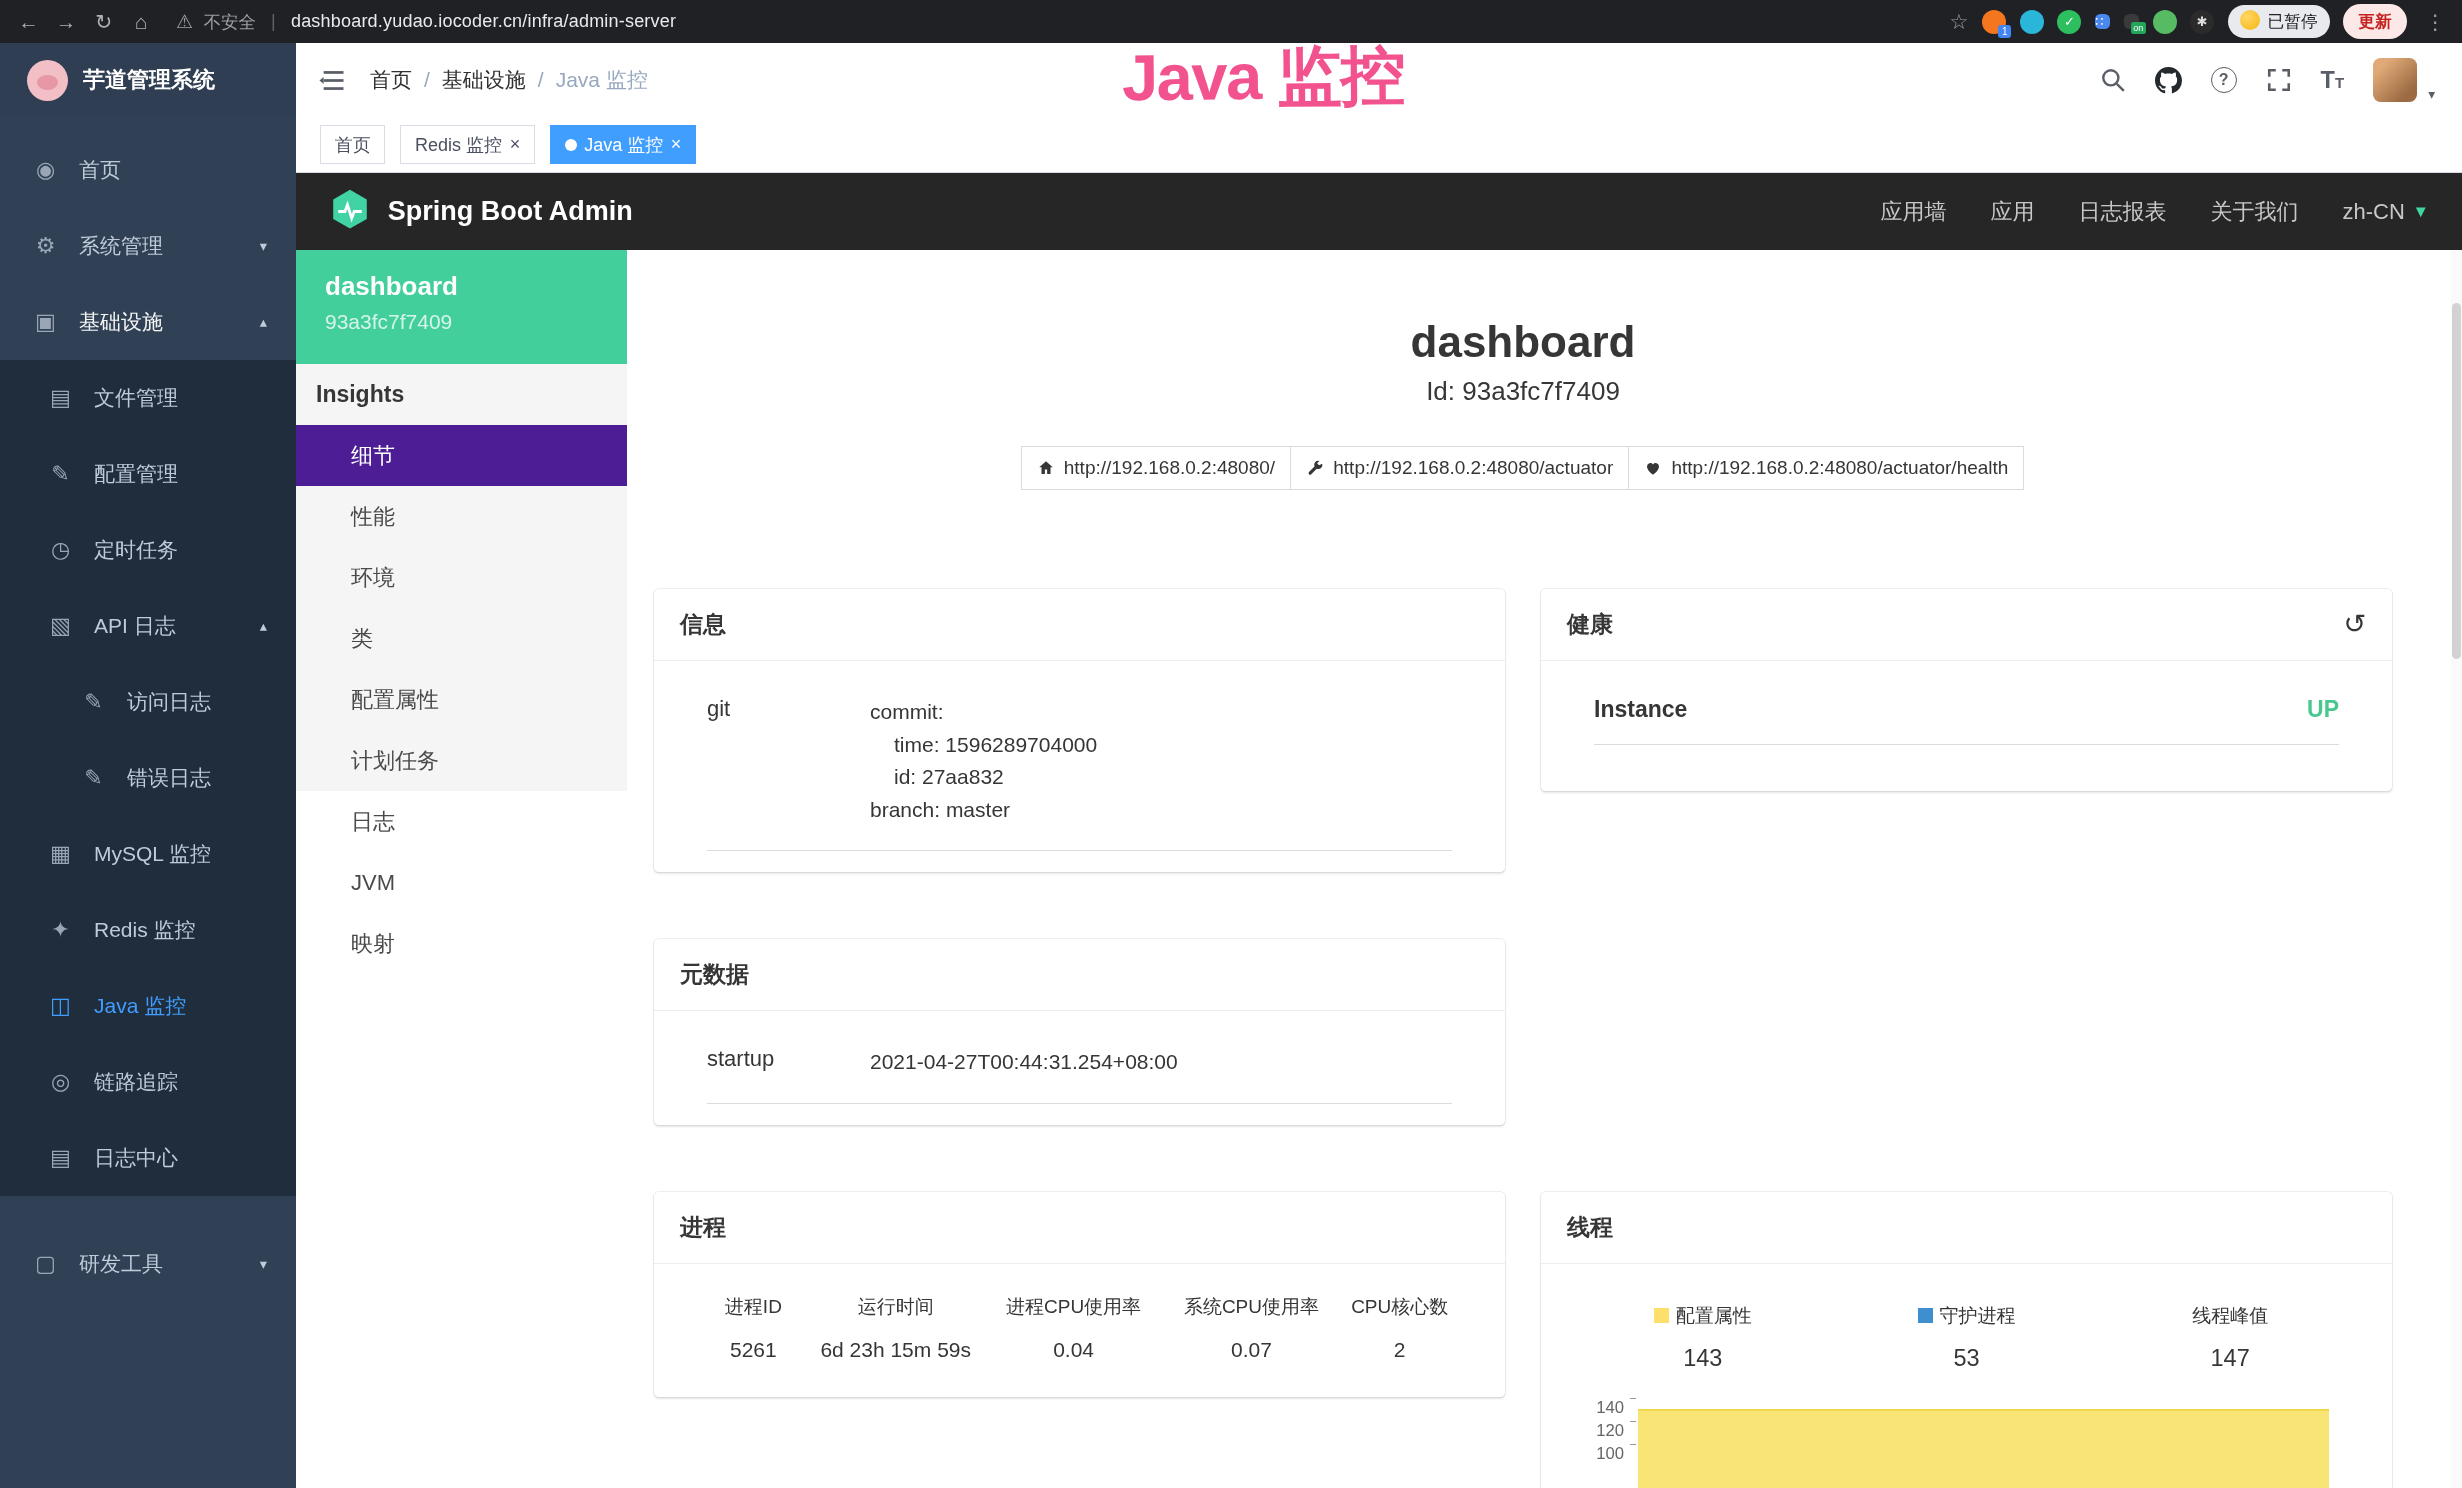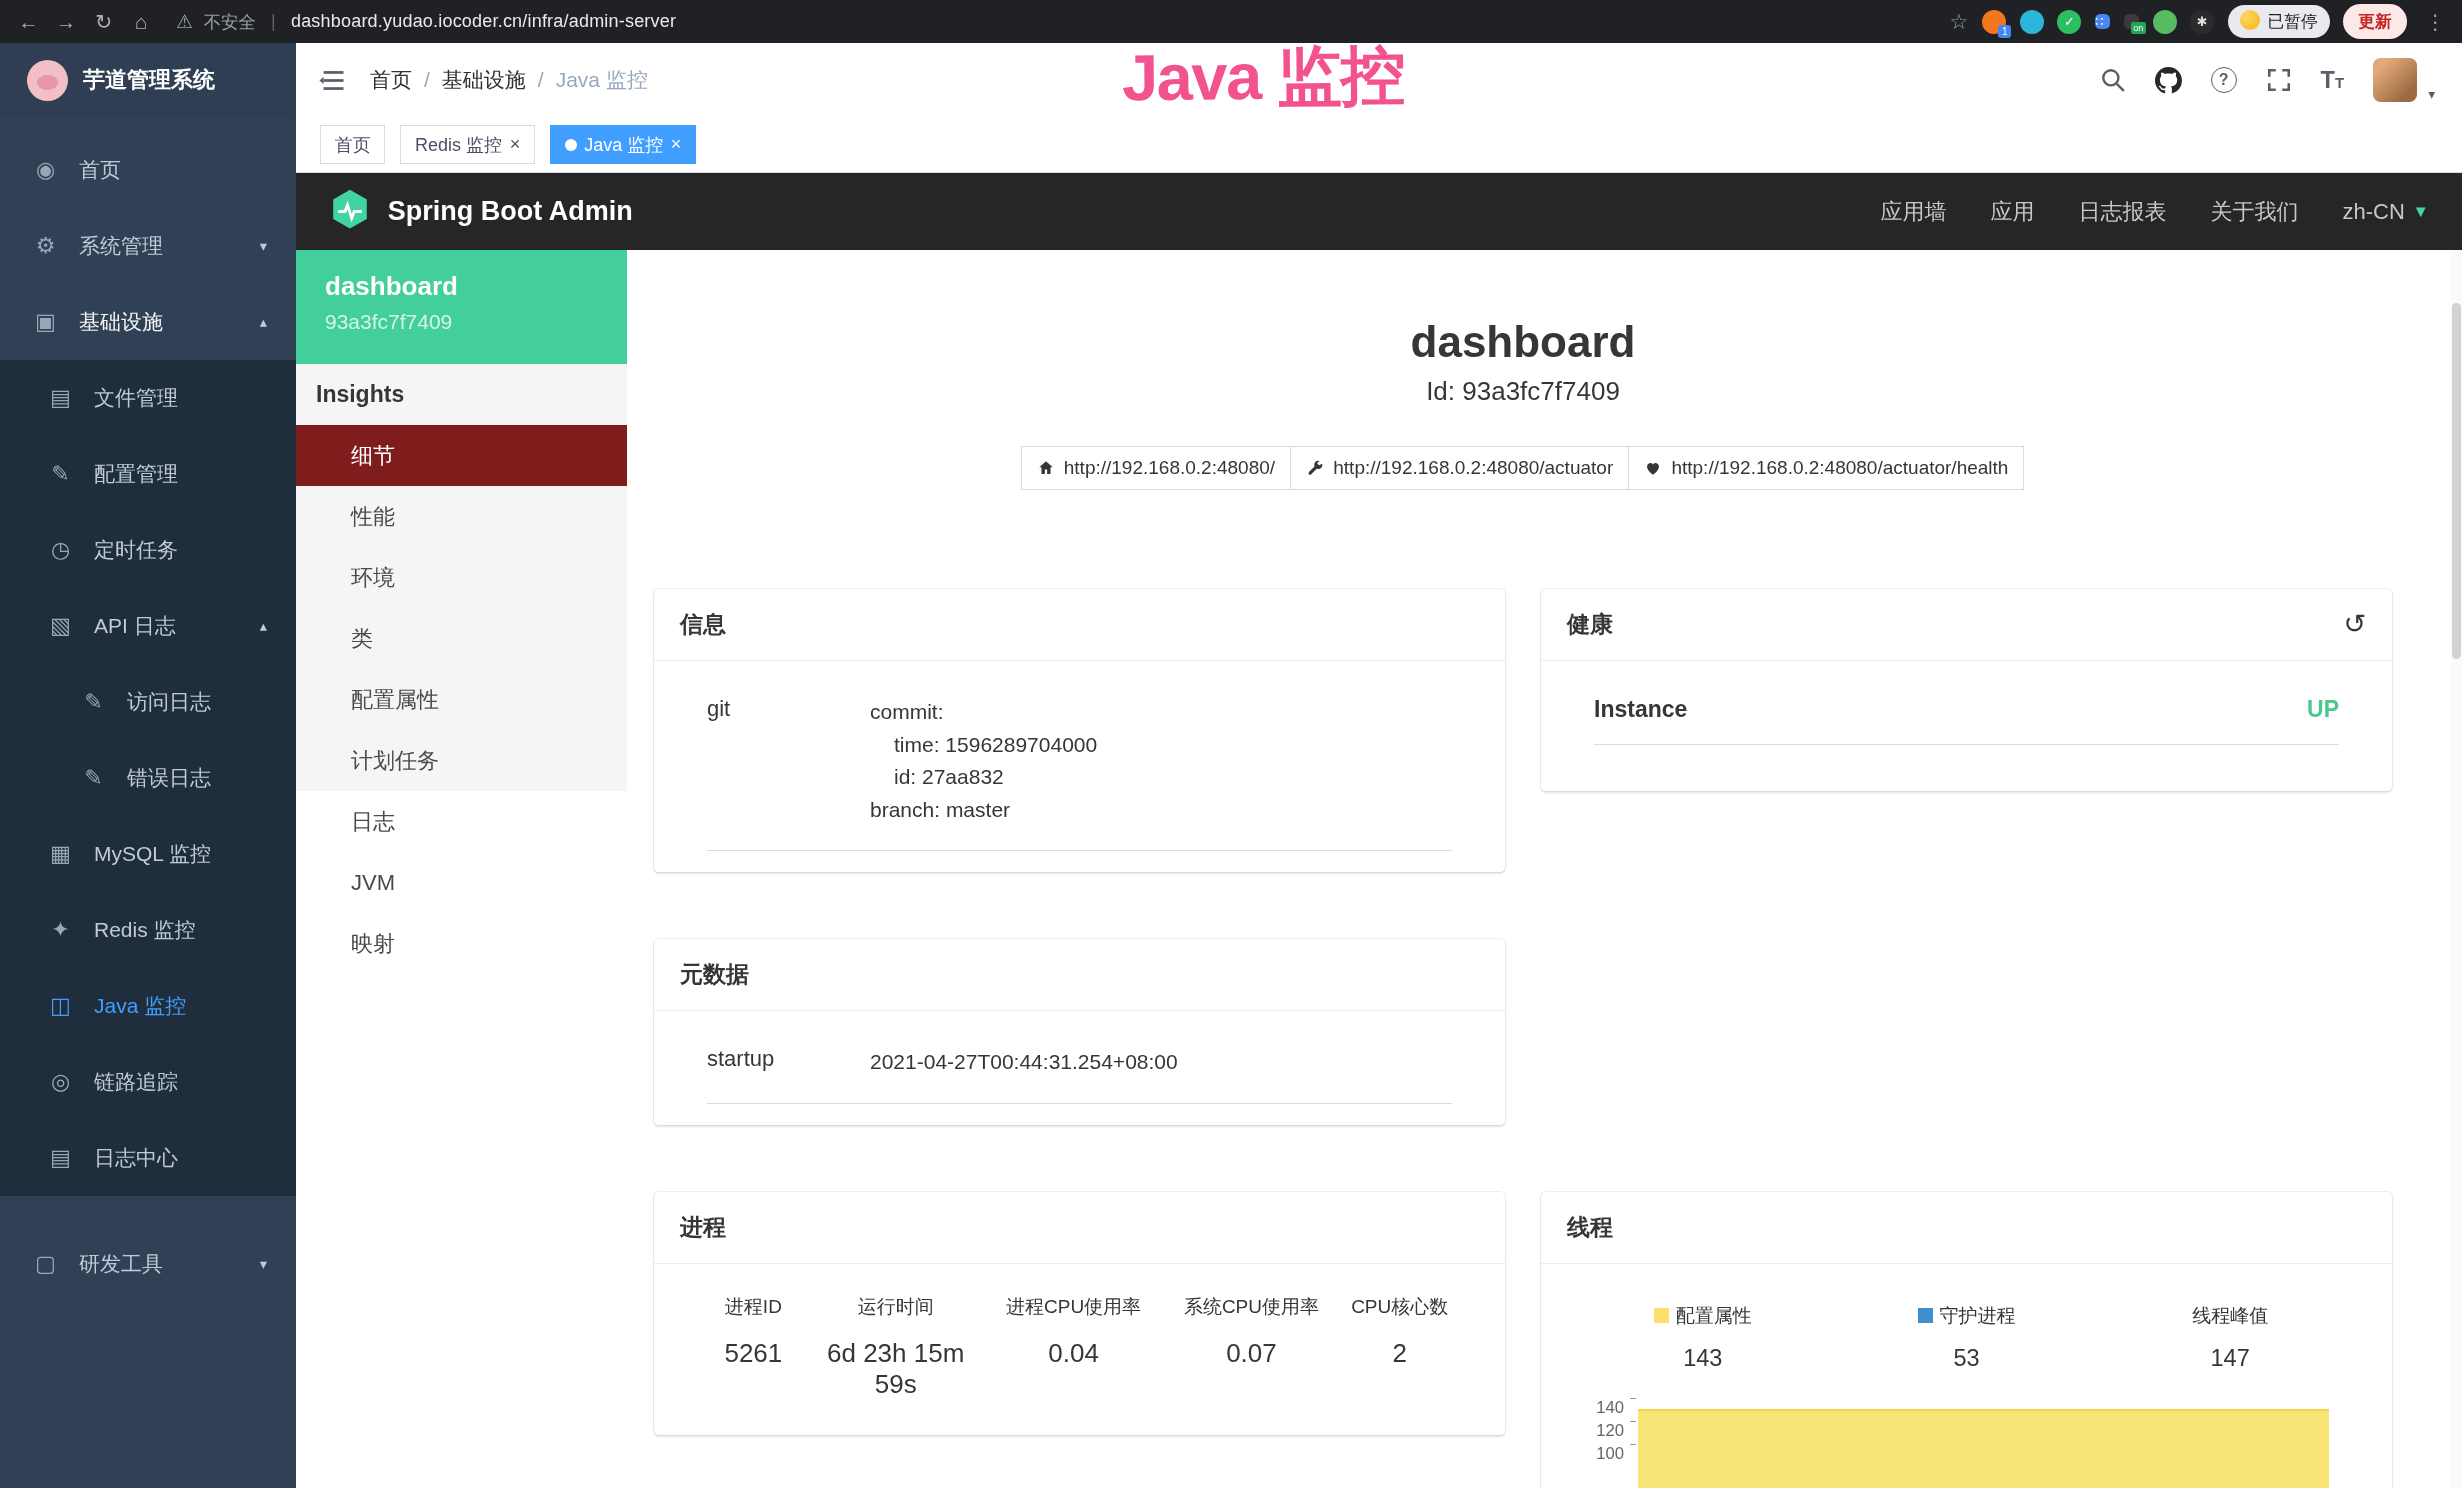--- a/index.html
+++ b/index.html
@@ -82,21 +82,21 @@
 
   .sba-body { flex:1; display:flex; min-height:0; }
 
   
   .sba-side { width:331px; flex-shrink:0; background:#fff; }
   .inst-head { height:114px; background:#43cf9c; color:#fff; padding:21px 29px; cursor:pointer; }
   .inst-name { font-size:26px; font-weight:bold; }
   .inst-id { font-size:21px; margin-top:7.6px; color:rgba(255,255,255,.78); }
   .menu-label { height:61px; background:#f5f5f5; display:flex; align-items:center; padding-left:20px; font-size:23px; font-weight:bold; color:#363636; }
   .s-item { height:61px; display:flex; align-items:center; padding-left:55px; font-size:22px; color:#4a4a4a; background:#f5f5f5; cursor:pointer; }
-  .s-item.selected { background:#7f1d1d; color:#fff; }
+  .s-item.selected { background:#4c1d95; color:#fff; }
   .s-item.top { background:#fff; }
 
   
   .sba-main { flex:1; min-width:0; background:#fff; overflow:hidden; position:relative; padding:0 70px 0 27px; }
   .inst-title { text-align:center; font-size:44px; font-weight:bold; color:#363636; margin-top:67px; }
   .inst-sub { text-align:center; font-size:26px; color:#363636; margin-top:9px; }
   .links-row { display:flex; justify-content:center; margin-top:39px; }
   .app-link { display:flex; align-items:center; gap:9px; border:0.8px solid #dbdbdb; padding:10px 15px; font-size:19px; color:#363636; background:#fff; margin-left:-0.8px; cursor:pointer; }
 
   .cards { display:grid; grid-template-columns:1fr 1fr; gap:67px 36px; align-items:start; margin-top:99px; }
@@ -114,21 +114,21 @@
   .kv-val .ind { padding-left:24px; }
 
   .health-body { padding:35px 53px 46px; }
   .health-row { display:flex; justify-content:space-between; align-items:center; border-bottom:0.8px solid #dbdbdb; padding-bottom:21px; }
   .health-key { font-size:23px; font-weight:bold; color:#363636; }
   .up { font-size:23px; font-weight:bold; color:#48c78e; }
 
   .proc-body { padding:30px 46px 35px; }
   .proc-grid { display:grid; grid-template-columns:0.9fr 1.5fr 1.5fr 1.5fr 1fr; text-align:center; row-gap:18px; }
   .ph { font-size:19px; color:#363636; }
-  .pv { font-size:26px; color:#363636; }
+  .pv { font-size:21px; color:#363636; }
 
   .thr-body { padding:39px 30px 0; }
   .thr-grid { display:grid; grid-template-columns:1fr 1fr 1fr; text-align:center; row-gap:16.7px; }
   .lg { font-size:19px; color:#363636; display:flex; align-items:center; justify-content:center; gap:6.8px; }
   .sq { width:15px; height:15px; display:inline-block; }
   .sq.yellow { background:#ffdf6b; }
   .sq.blue { background:#3e8ed0; }
   .lv { font-size:23.5px; color:#363636; }
   .chart { display:flex; margin-top:26px; height:182px; }
   .yaxis { width:65px; }

